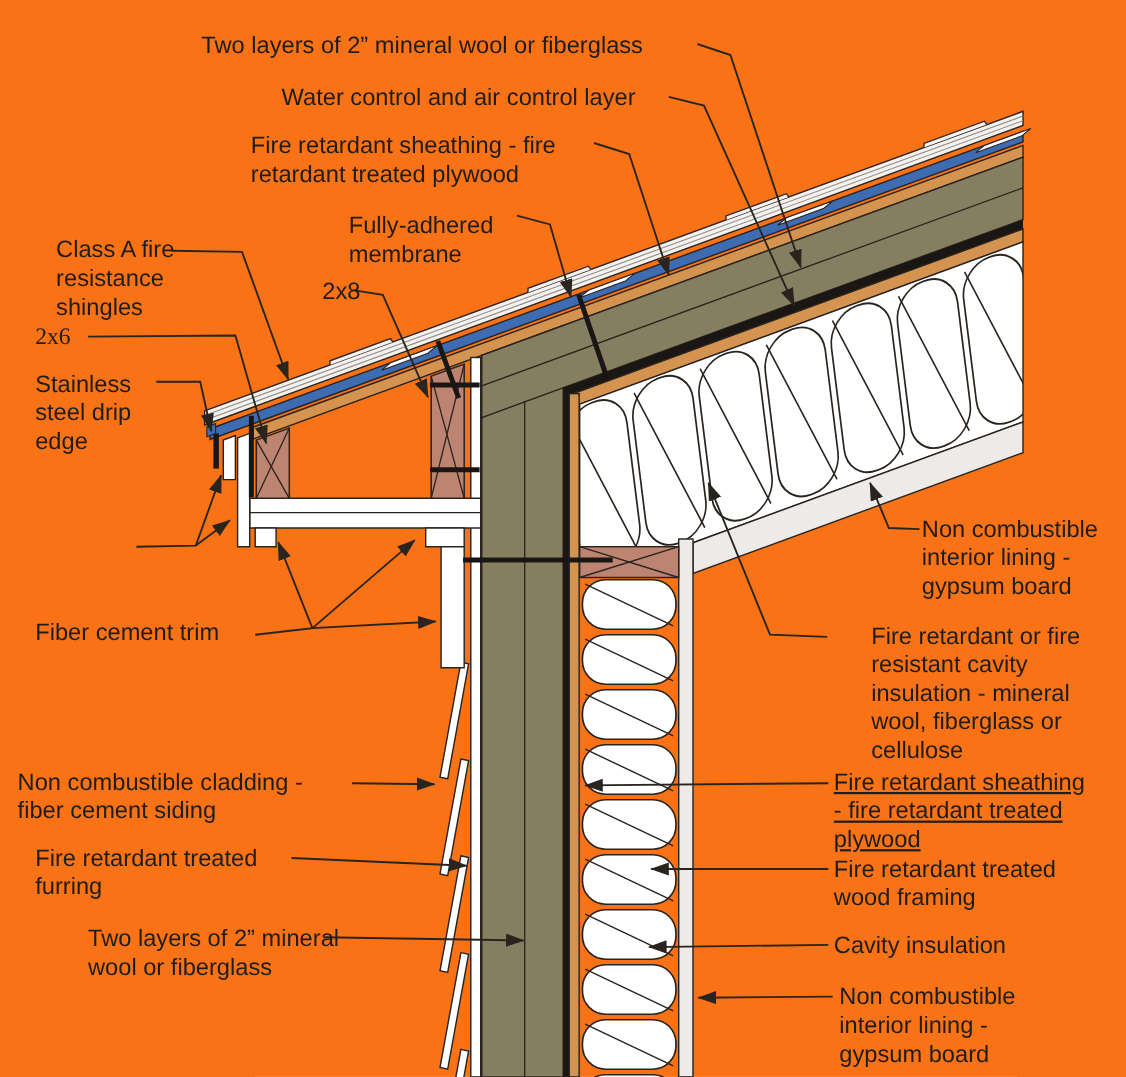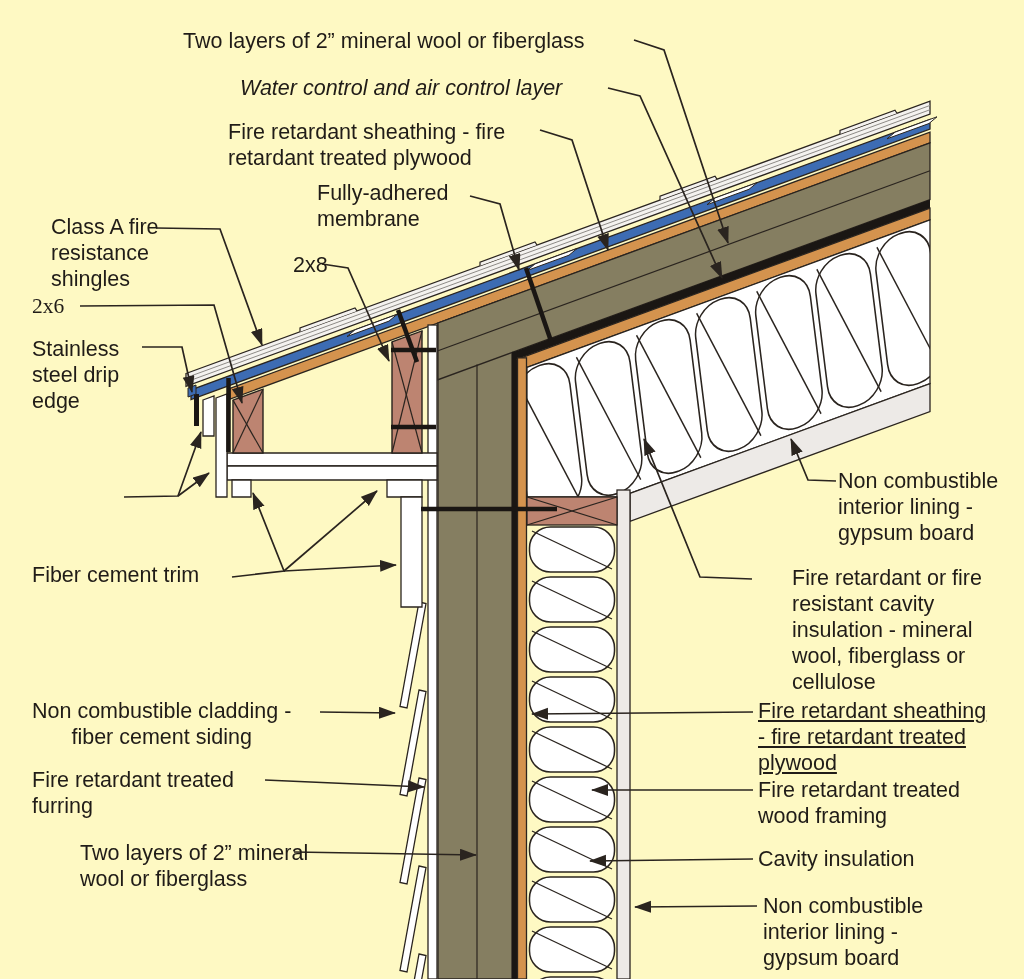--- a/index.html
+++ b/index.html
@@ -1,16 +1,16 @@
 <!DOCTYPE html>
 <html><head>
 <meta charset="utf-8">
 <style>
   html,body{margin:0;padding:0;background:#fdfcfa;}
-  #stage{position:relative;width:1024px;height:979px;background:#fef9c3;overflow:hidden;
+  #stage{position:relative;width:1024px;height:979px;background:#f97316;overflow:hidden;
          font-family:"Liberation Sans", sans-serif;}
   #drawing{position:absolute;left:0;top:0;}
   .lbl{position:absolute;font-size:21.5px;line-height:26px;color:#201c18;
        white-space:pre-line;letter-spacing:0px;}
 </style>
 </head>
 <body>
 <div id="stage">
 
 <svg id="drawing" width="1024" height="979" viewBox="0 0 1024 979">
@@ -155,35 +155,35 @@
         <polyline points="836,481 808,480 791,439" fill="none" stroke="#2a241f" stroke-width="1.7" marker-end="url(#arr)"></polyline>
         <polyline points="752,579 700,577 644,439" fill="none" stroke="#2a241f" stroke-width="1.7" marker-end="url(#arr)"></polyline>
         <polyline points="753,712 532,714" fill="none" stroke="#2a241f" stroke-width="1.7" marker-end="url(#arr)"></polyline>
         <polyline points="753,790 592,790" fill="none" stroke="#2a241f" stroke-width="1.7" marker-end="url(#arr)"></polyline>
         <polyline points="753,859 590,861" fill="none" stroke="#2a241f" stroke-width="1.7" marker-end="url(#arr)"></polyline>
         <polyline points="757,906 635,907" fill="none" stroke="#2a241f" stroke-width="1.7" marker-end="url(#arr)"></polyline>
       </g>
     </svg>
 
 <div class="lbl" style="left:183px;top:28px;">Two layers of 2” mineral wool or fiberglass</div>
-<div class="lbl" style="left:240px;top:75px;font-style:italic;">Water control and air control layer</div>
+<div class="lbl" style="left:256px;top:75px;">Water control and air control layer</div>
 <div class="lbl" style="left:228px;top:119px;">Fire retardant sheathing - fire
 retardant treated plywood</div>
-<div class="lbl" style="left:317px;top:180px;">Fully-adhered
+<div class="lbl" style="left:317px;top:192px;">Fully-adhered
 membrane</div>
 <div class="lbl" style="left:32px;top:214px;margin-left:19px;">Class A fire
 resistance
 shingles</div>
 <div class="lbl" style="left:293px;top:252px;">2x8</div>
 <div class="lbl" style="left:32px;top:293px;font-family:Liberation Serif, serif;">2x6</div>
 <div class="lbl" style="left:32px;top:336px;">Stainless
 steel drip
 edge</div>
 <div class="lbl" style="left:32px;top:562px;">Fiber cement trim</div>
-<div class="lbl" style="left:32px;top:698px;text-align:center;">Non combustible cladding -
+<div class="lbl" style="left:16px;top:698px;">Non combustible cladding -
 fiber cement siding</div>
 <div class="lbl" style="left:32px;top:767px;">Fire retardant treated
 furring</div>
 <div class="lbl" style="left:32px;top:840px;margin-left:48px;">Two layers of 2” mineral
 wool or fiberglass</div>
 <div class="lbl" style="left:838px;top:468px;">Non combustible
 interior lining -
 gypsum board</div>
 <div class="lbl" style="left:757px;top:565px;margin-left:35px;">Fire retardant or fire
 resistant cavity

